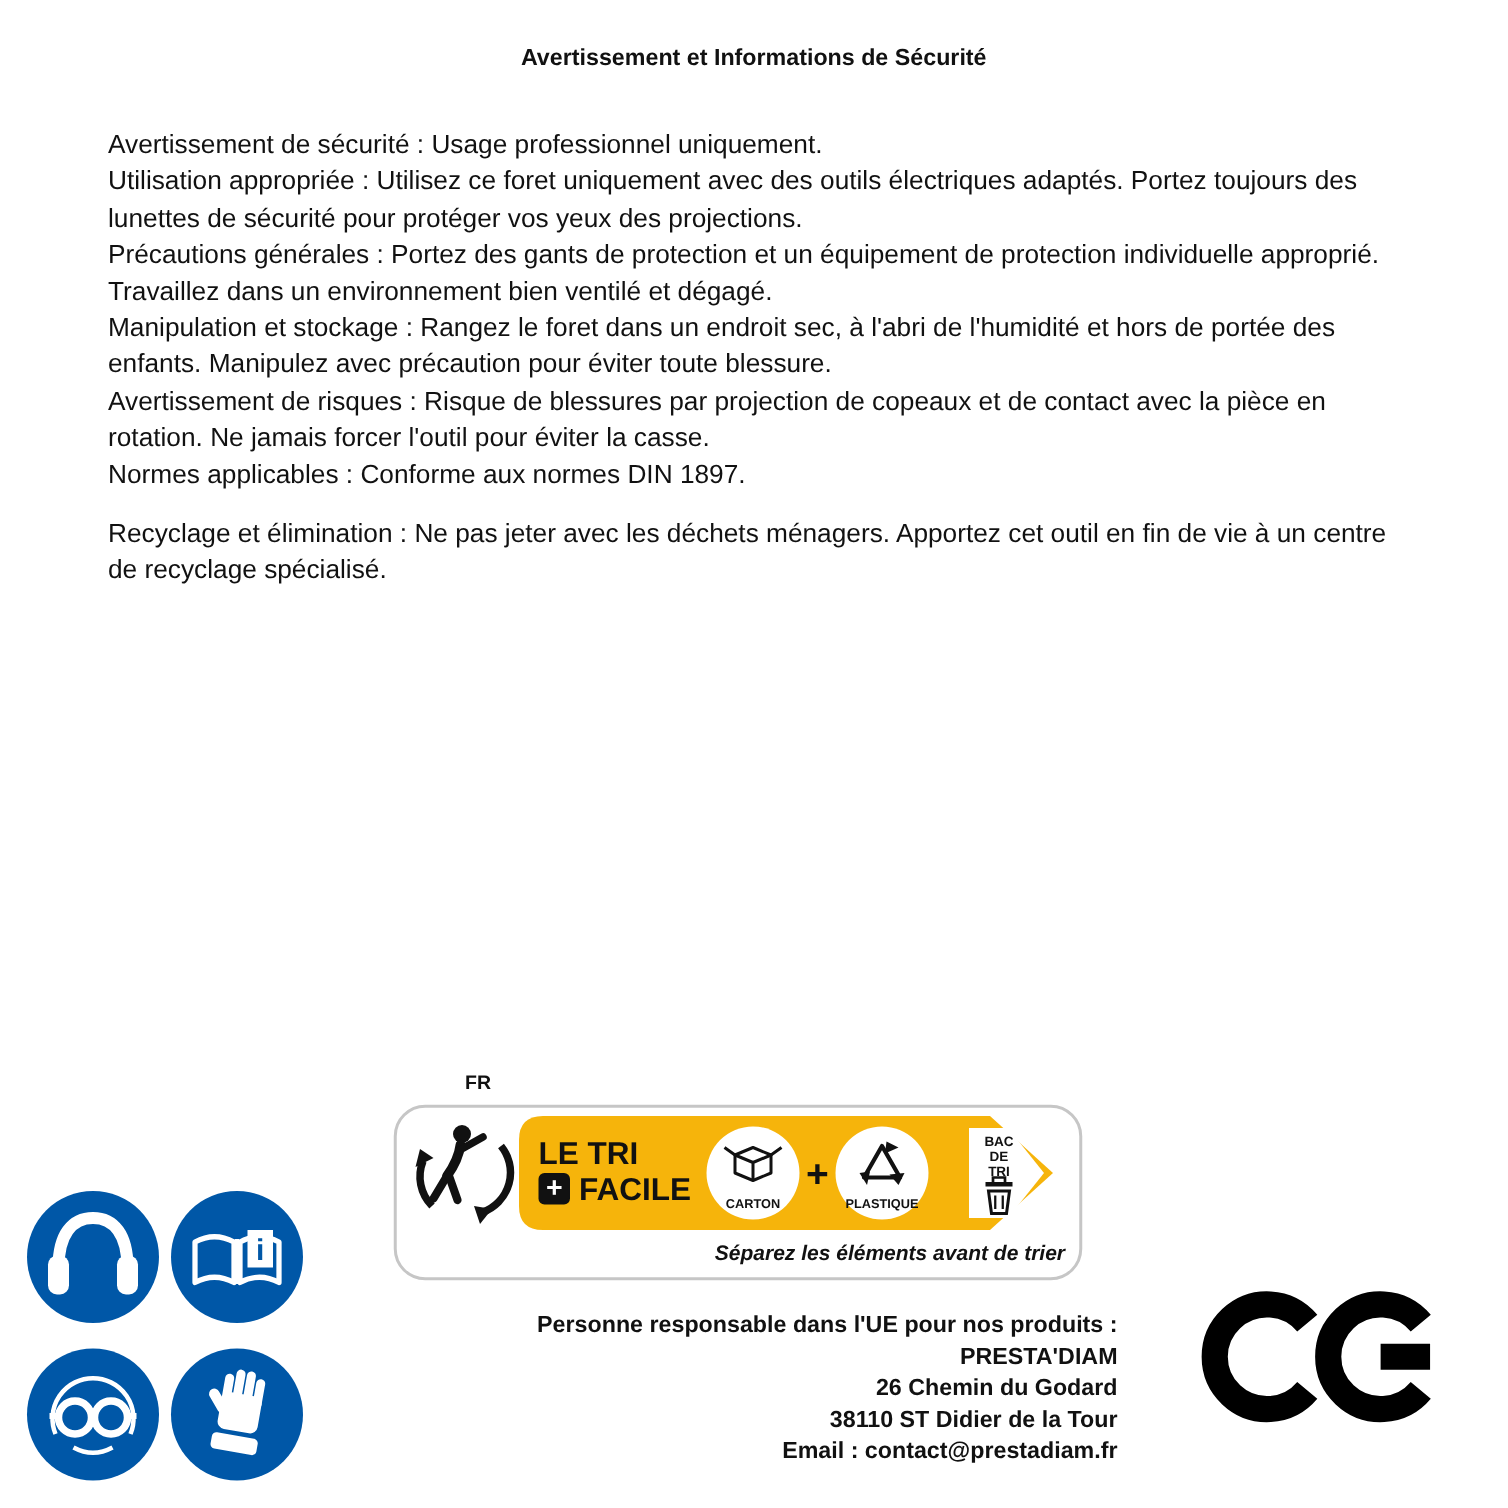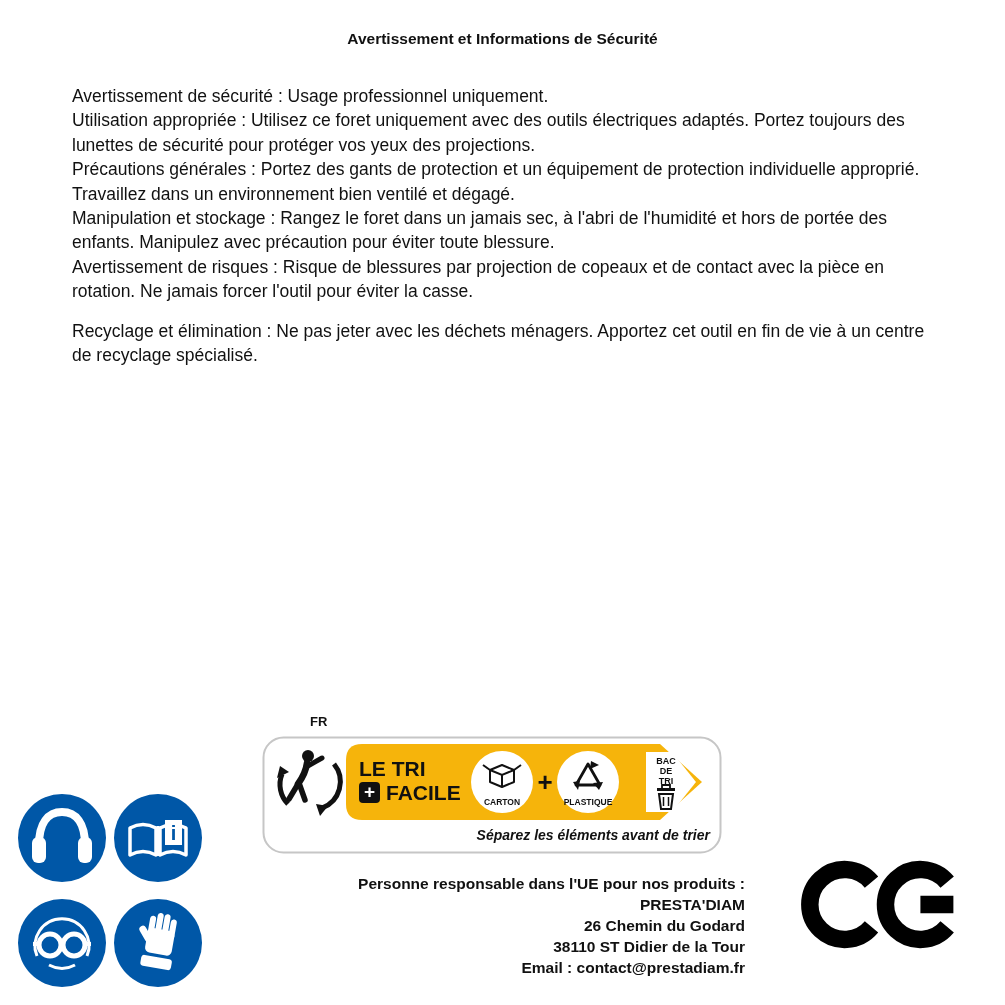--- a/index.html
+++ b/index.html
@@ -77,22 +77,23 @@
 <body>
 
 <div class="page">
 
   <div class="doc-title">Avertissement et Informations de Sécurité</div>
 
   <div class="body-text">
     <p>Avertissement de sécurité : Usage professionnel uniquement.</p>
     <p>Utilisation appropriée : Utilisez ce foret uniquement avec des outils électriques adaptés. Portez toujours des lunettes de sécurité pour protéger vos yeux des projections.</p>
     <p>Précautions générales : Portez des gants de protection et un équipement de protection individuelle approprié. Travaillez dans un environnement bien ventilé et dégagé.</p>
-    <p>Manipulation et stockage : Rangez le foret dans un jamais sec, à l'abri de l'humidité et hors de portée des enfants. Manipulez avec précaution pour éviter toute blessure.</p>
+    <p>Manipulation et stockage : Rangez le foret dans un endroit sec, à l'abri de l'humidité et hors de portée des enfants. Manipulez avec précaution pour éviter toute blessure.</p>
     <p>Avertissement de risques : Risque de blessures par projection de copeaux et de contact avec la pièce en rotation. Ne jamais forcer l'outil pour éviter la casse.</p>
+    <p>Normes applicables : Conforme aux normes DIN 1897.</p>
     <p class="recycling-par">Recyclage et élimination : Ne pas jeter avec les déchets ménagers. Apportez cet outil en fin de vie à un centre de recyclage spécialisé.</p>
   </div>
 
   <div class="safety-icons">
 
     <svg width="90" height="90" viewBox="0 0 90 90" role="img" aria-label="wear-ear-protection-icon">
       <circle class="blue-circle" cx="45" cy="45" r="44"></circle>
       <path class="white-stroke" d="M 22 52 C 22 30 31 19 45 19 C 59 19 68 30 68 52" stroke-width="8"></path>
       <rect class="white-fill" x="15" y="44" width="14" height="26" rx="6"></rect>
       <rect class="white-fill" x="61" y="44" width="14" height="26" rx="6"></rect>

